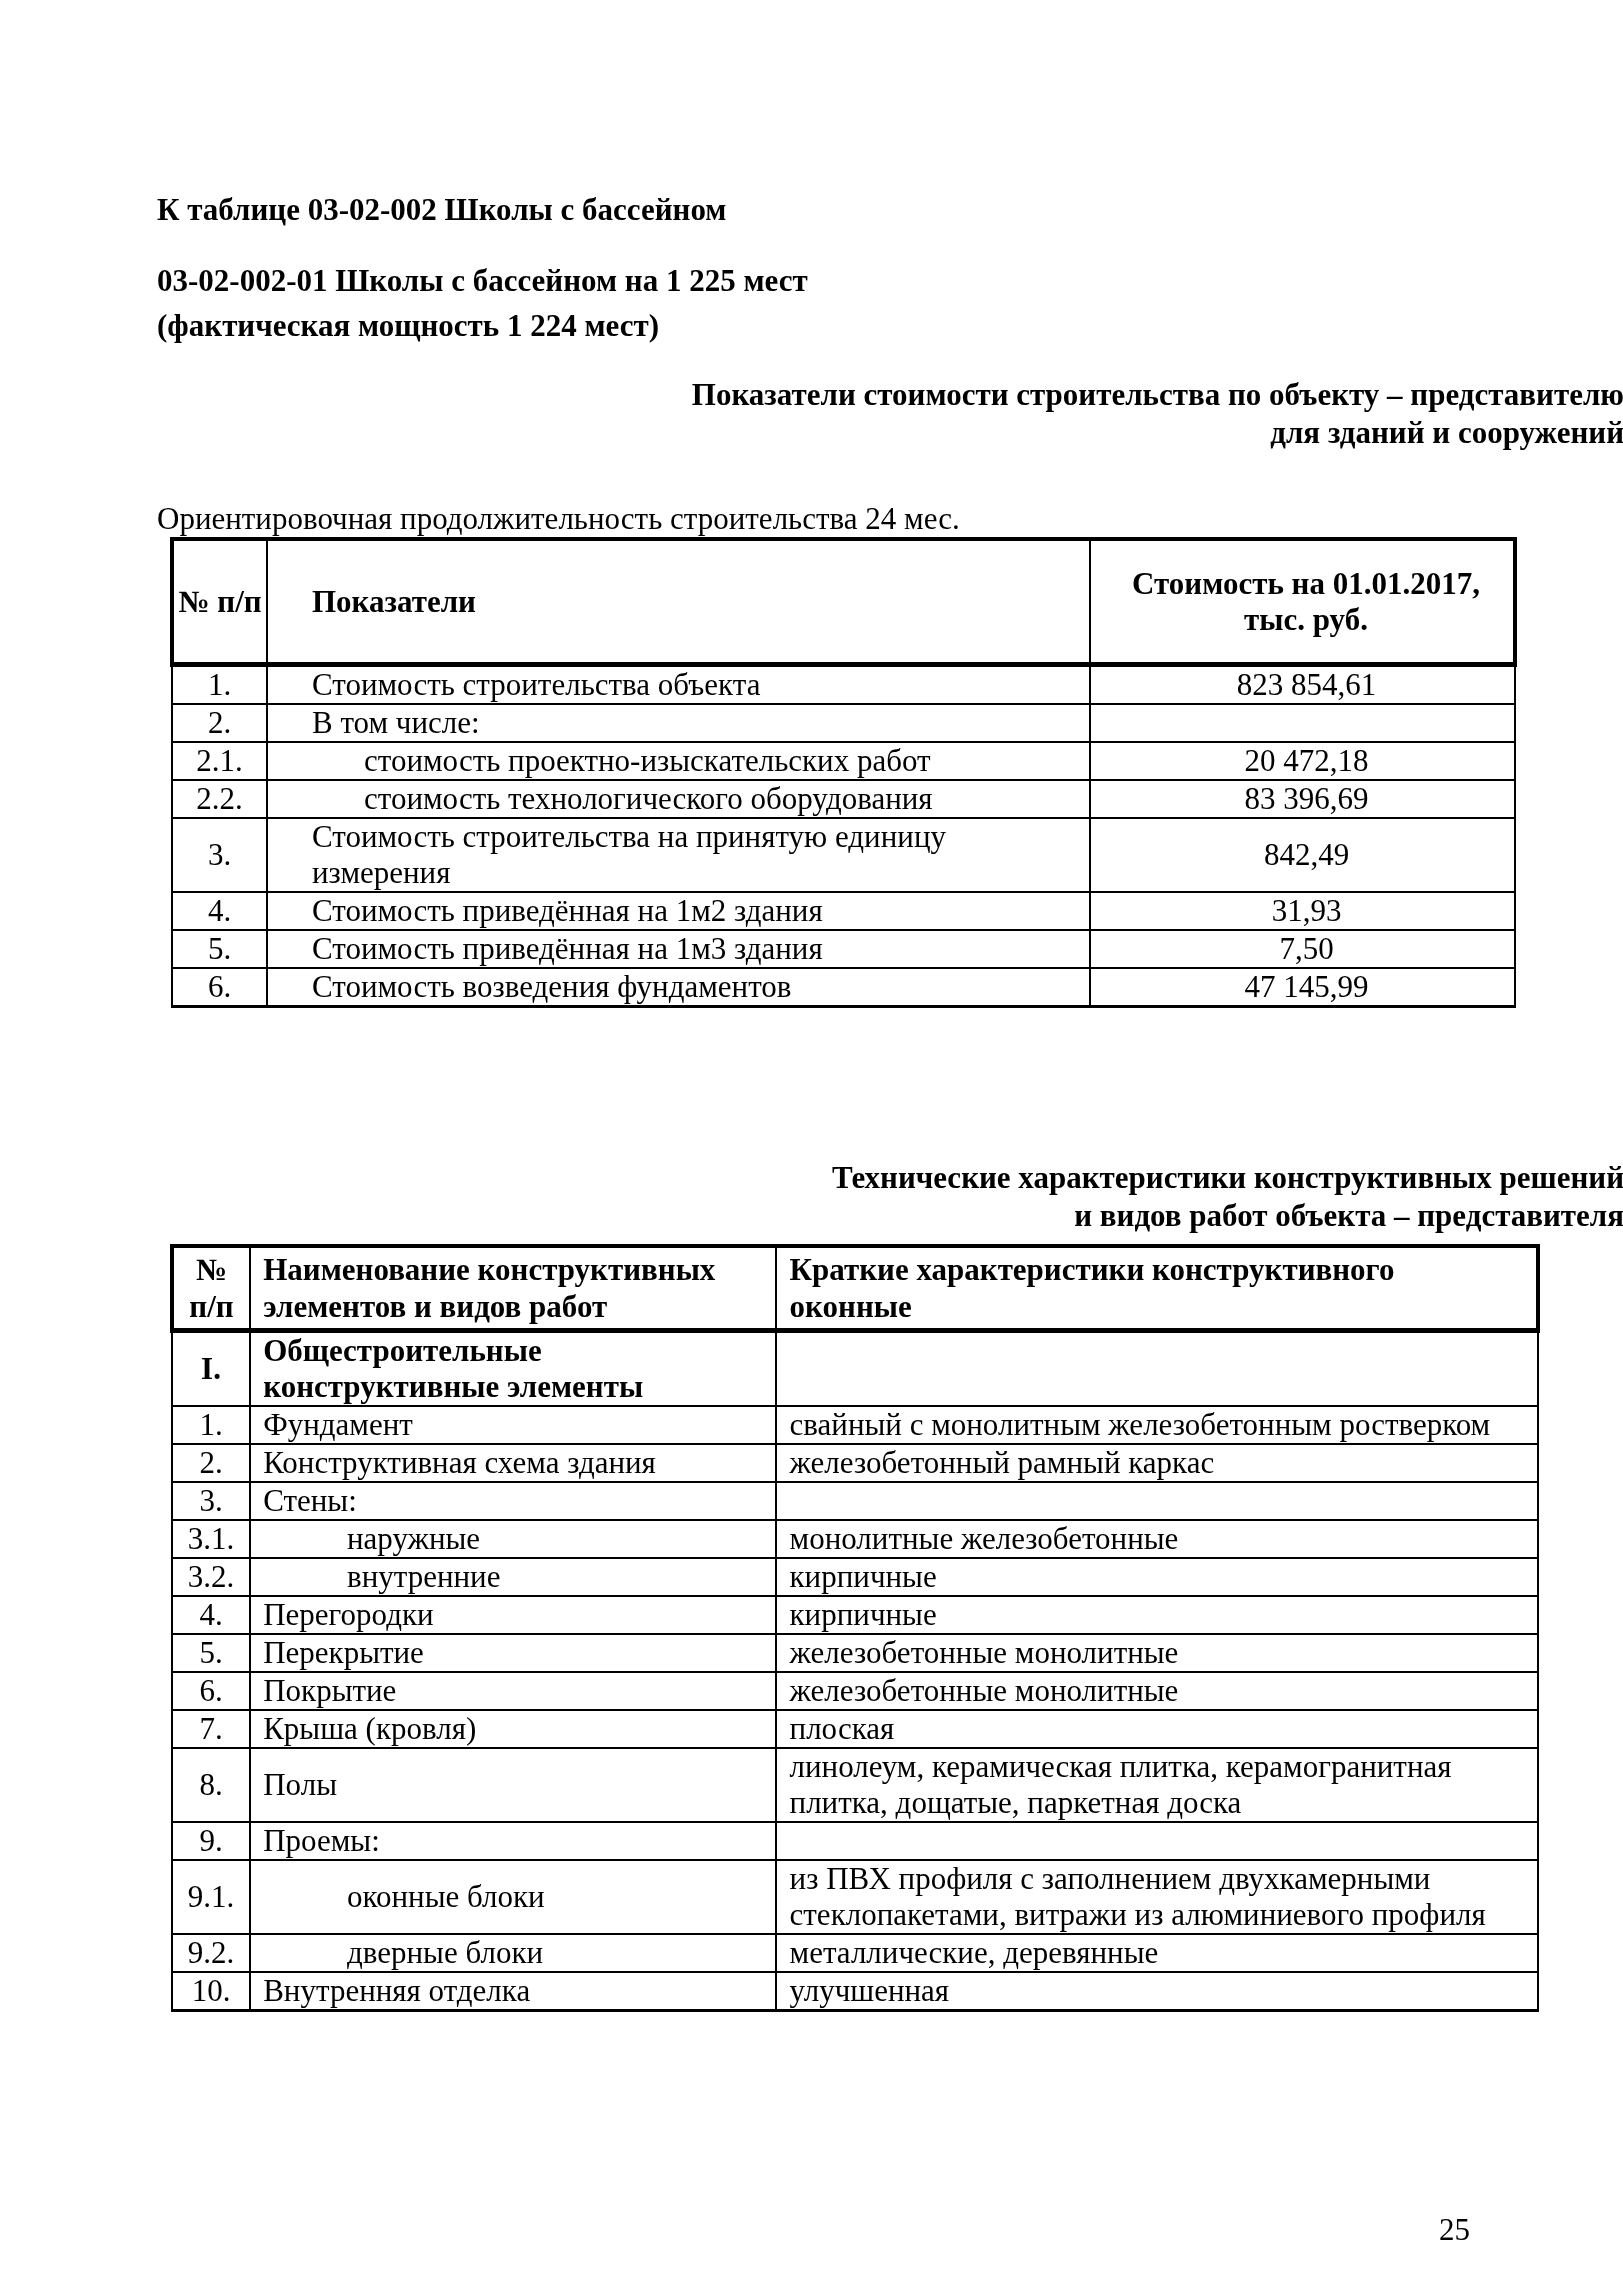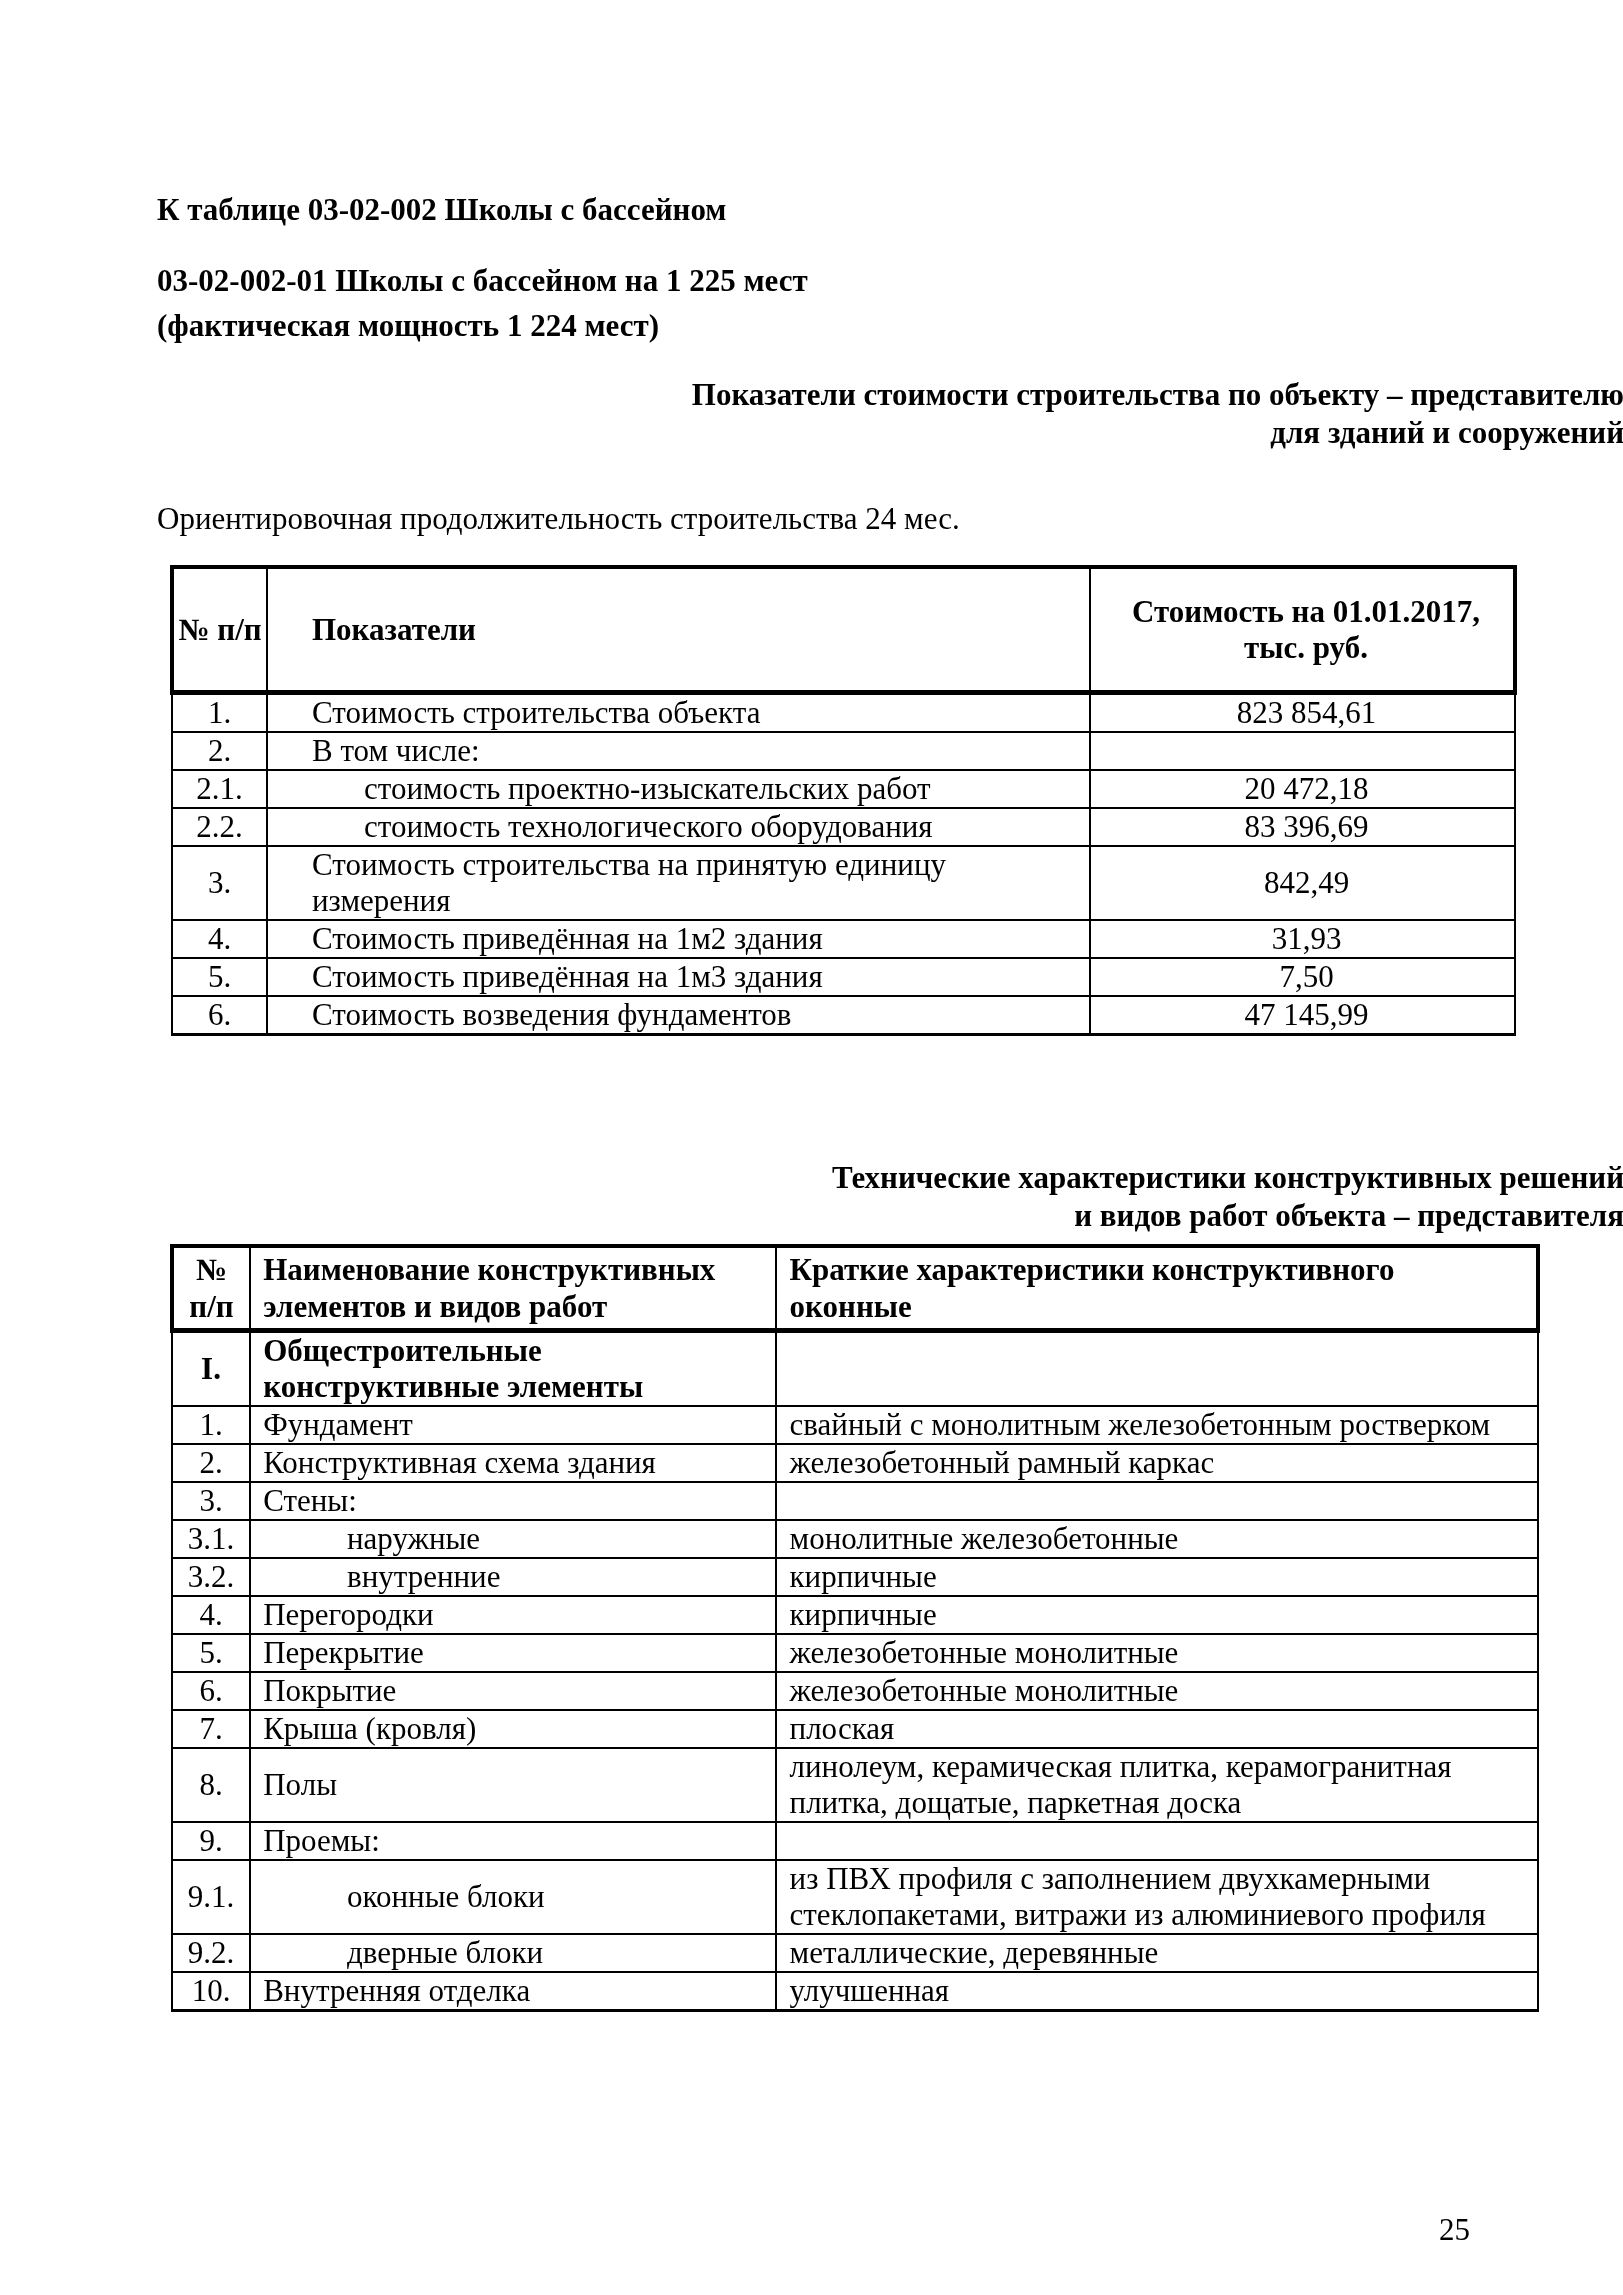--- a/index.html
+++ b/index.html
@@ -22,21 +22,21 @@
     #duration { left: 157px; top: 464px; font-size: 31px; line-height: 37px; }
 
     table { border-collapse: collapse; position: absolute; table-layout: fixed; }
     td, th {
       border: 2.3px solid #000; padding: 0 12.2px;
       font-size: 31px; line-height: 36px; font-weight: normal;
       vertical-align: middle;
     }
     th { font-weight: bold; text-align: center; }
 
-    #cost-table { left: 170px; top: 537px; width: 1347px; margin-top: 28px; }
+    #cost-table { left: 170px; top: 537px; width: 1347px; }
     #cost-table thead th { border-top: 4.6px solid #000; border-bottom: 5.4px solid #000; height: 121px; }
     #cost-table thead th:first-child { border-left: 4.6px solid #000; }
     #cost-table thead th:last-child { border-right: 4.6px solid #000; }
     #cost-table td { height: 36px; }
     #cost-table tbody tr:last-child td { border-bottom: 3.1px solid #000; }
     #cost-table .c-num { width: 92px; text-align: center; padding: 0; }
     #cost-table .c-name { width: 765px; text-align: left; padding-left: 44px; }
     #cost-table .c-val { text-align: center; padding-left: 20px; }
 
     #tech-table { left: 170px; top: 1244px; width: 1370px; }

